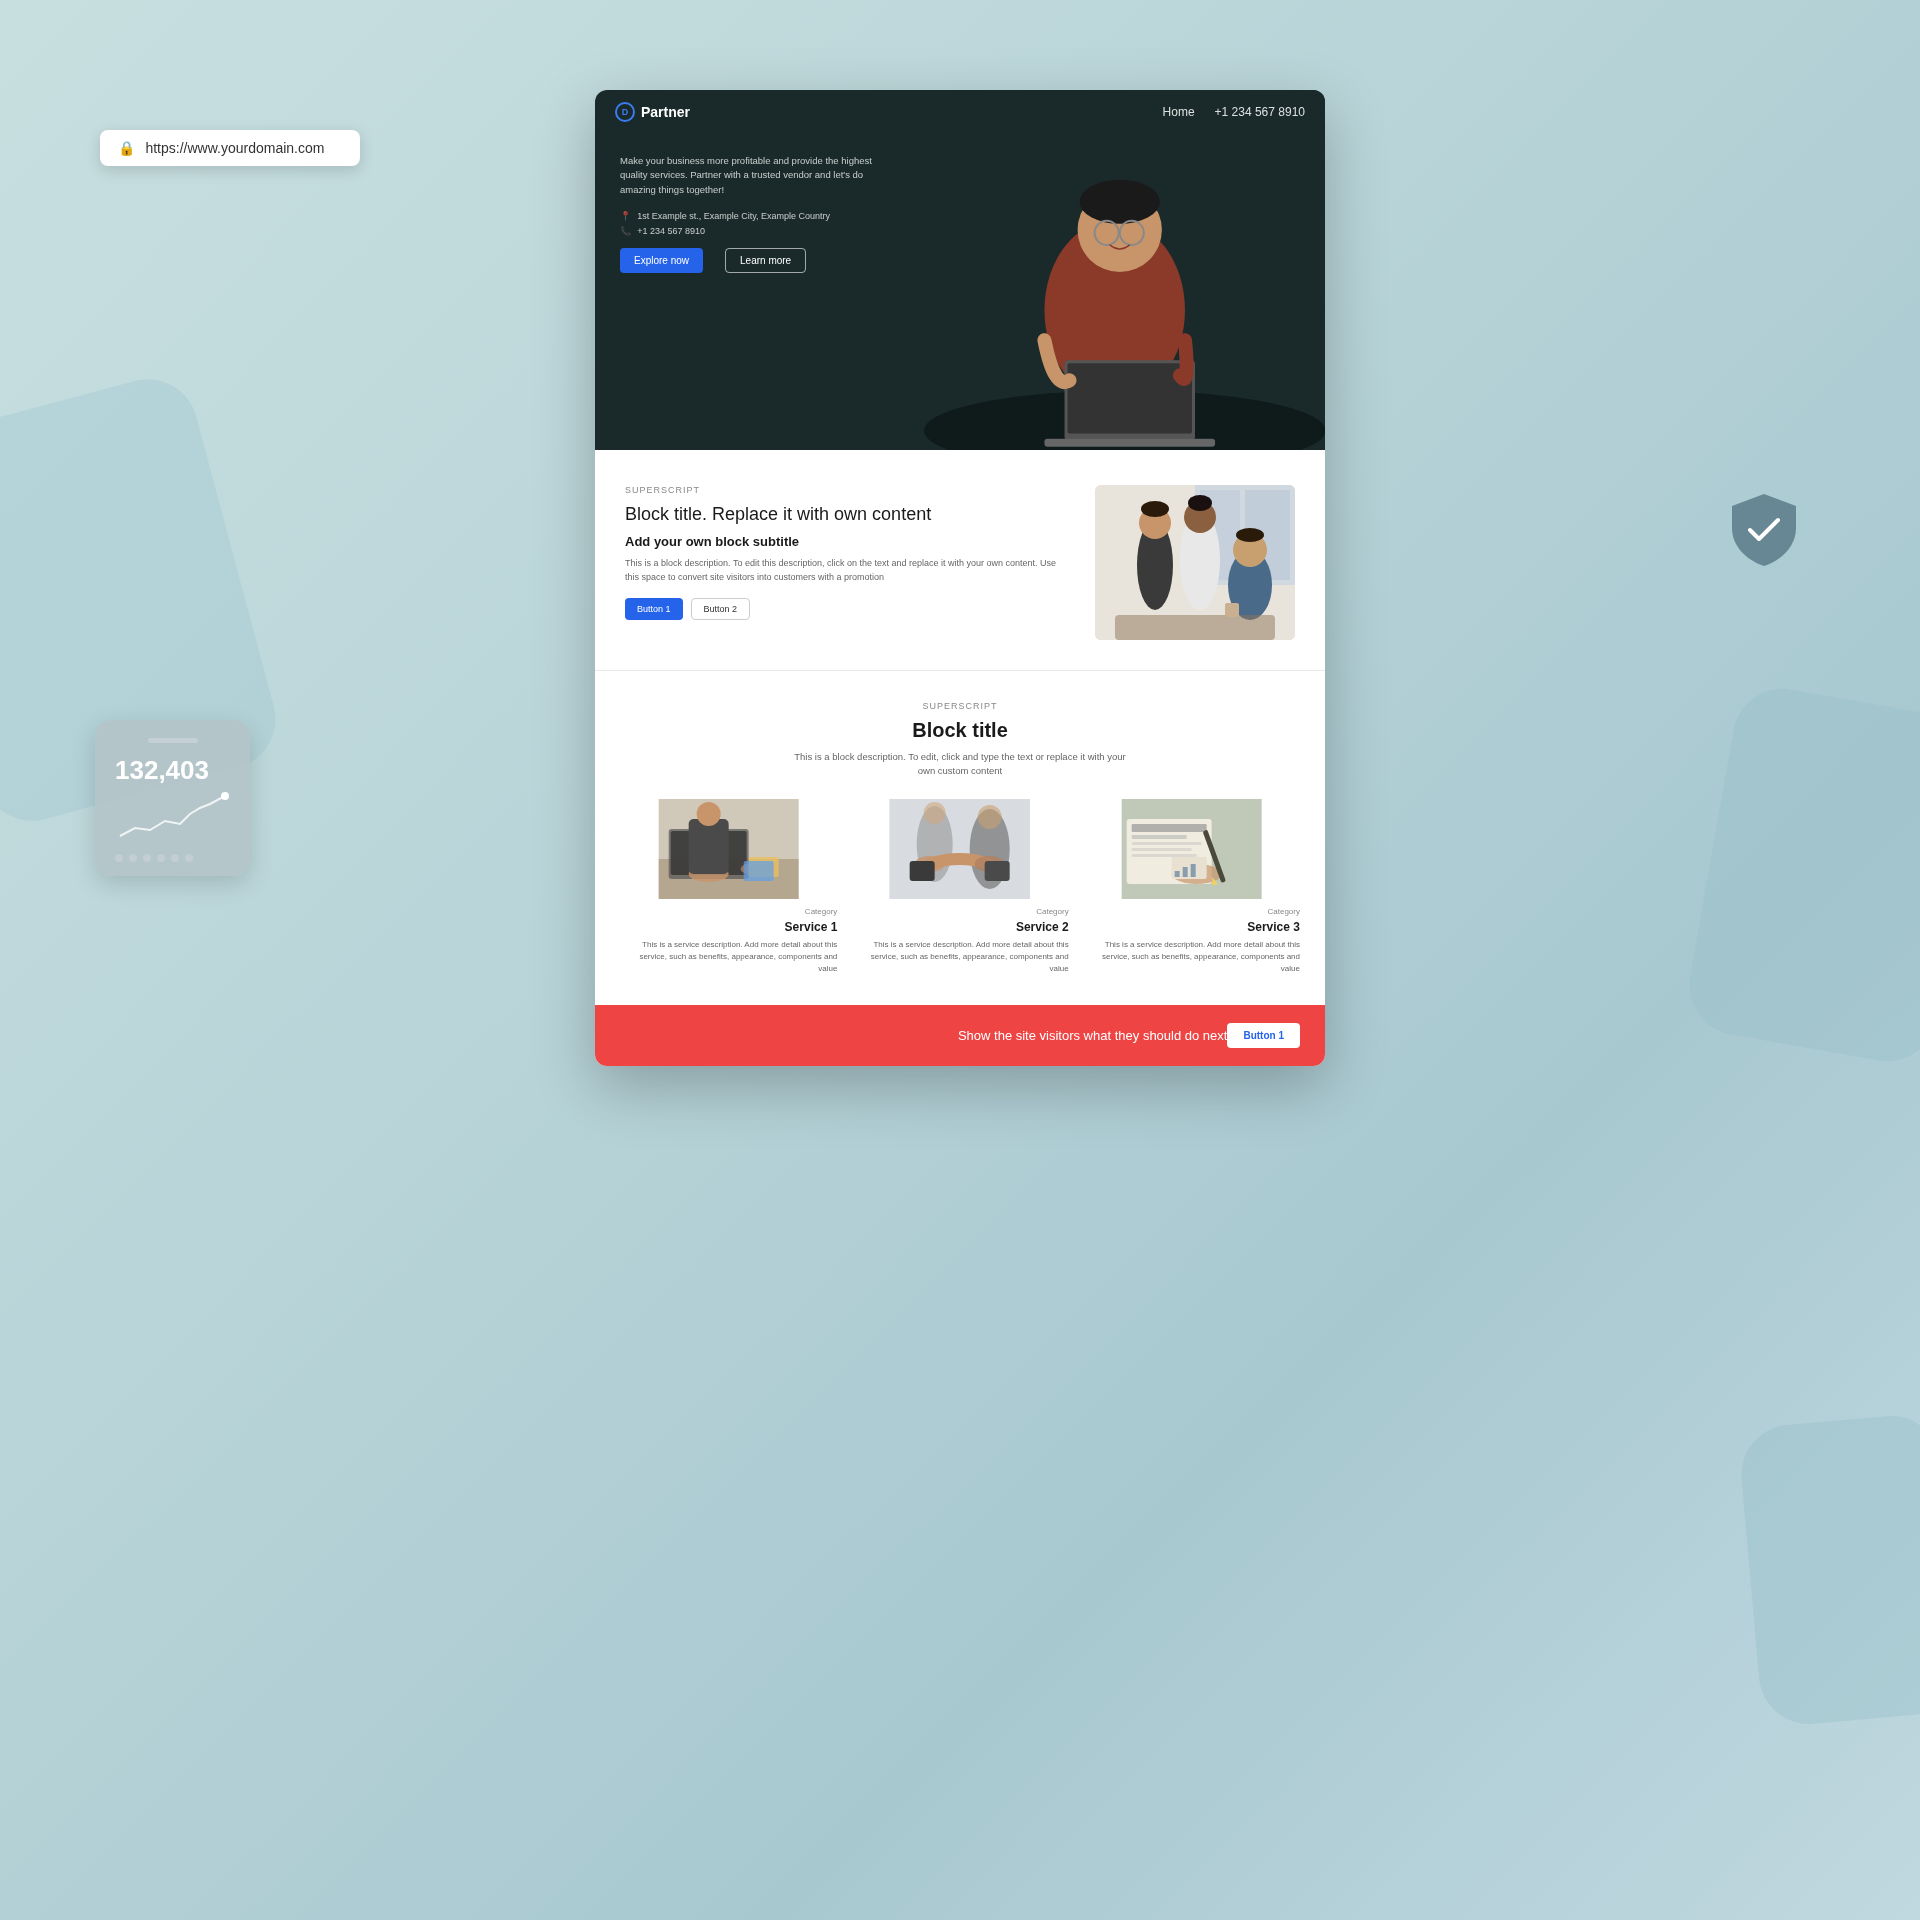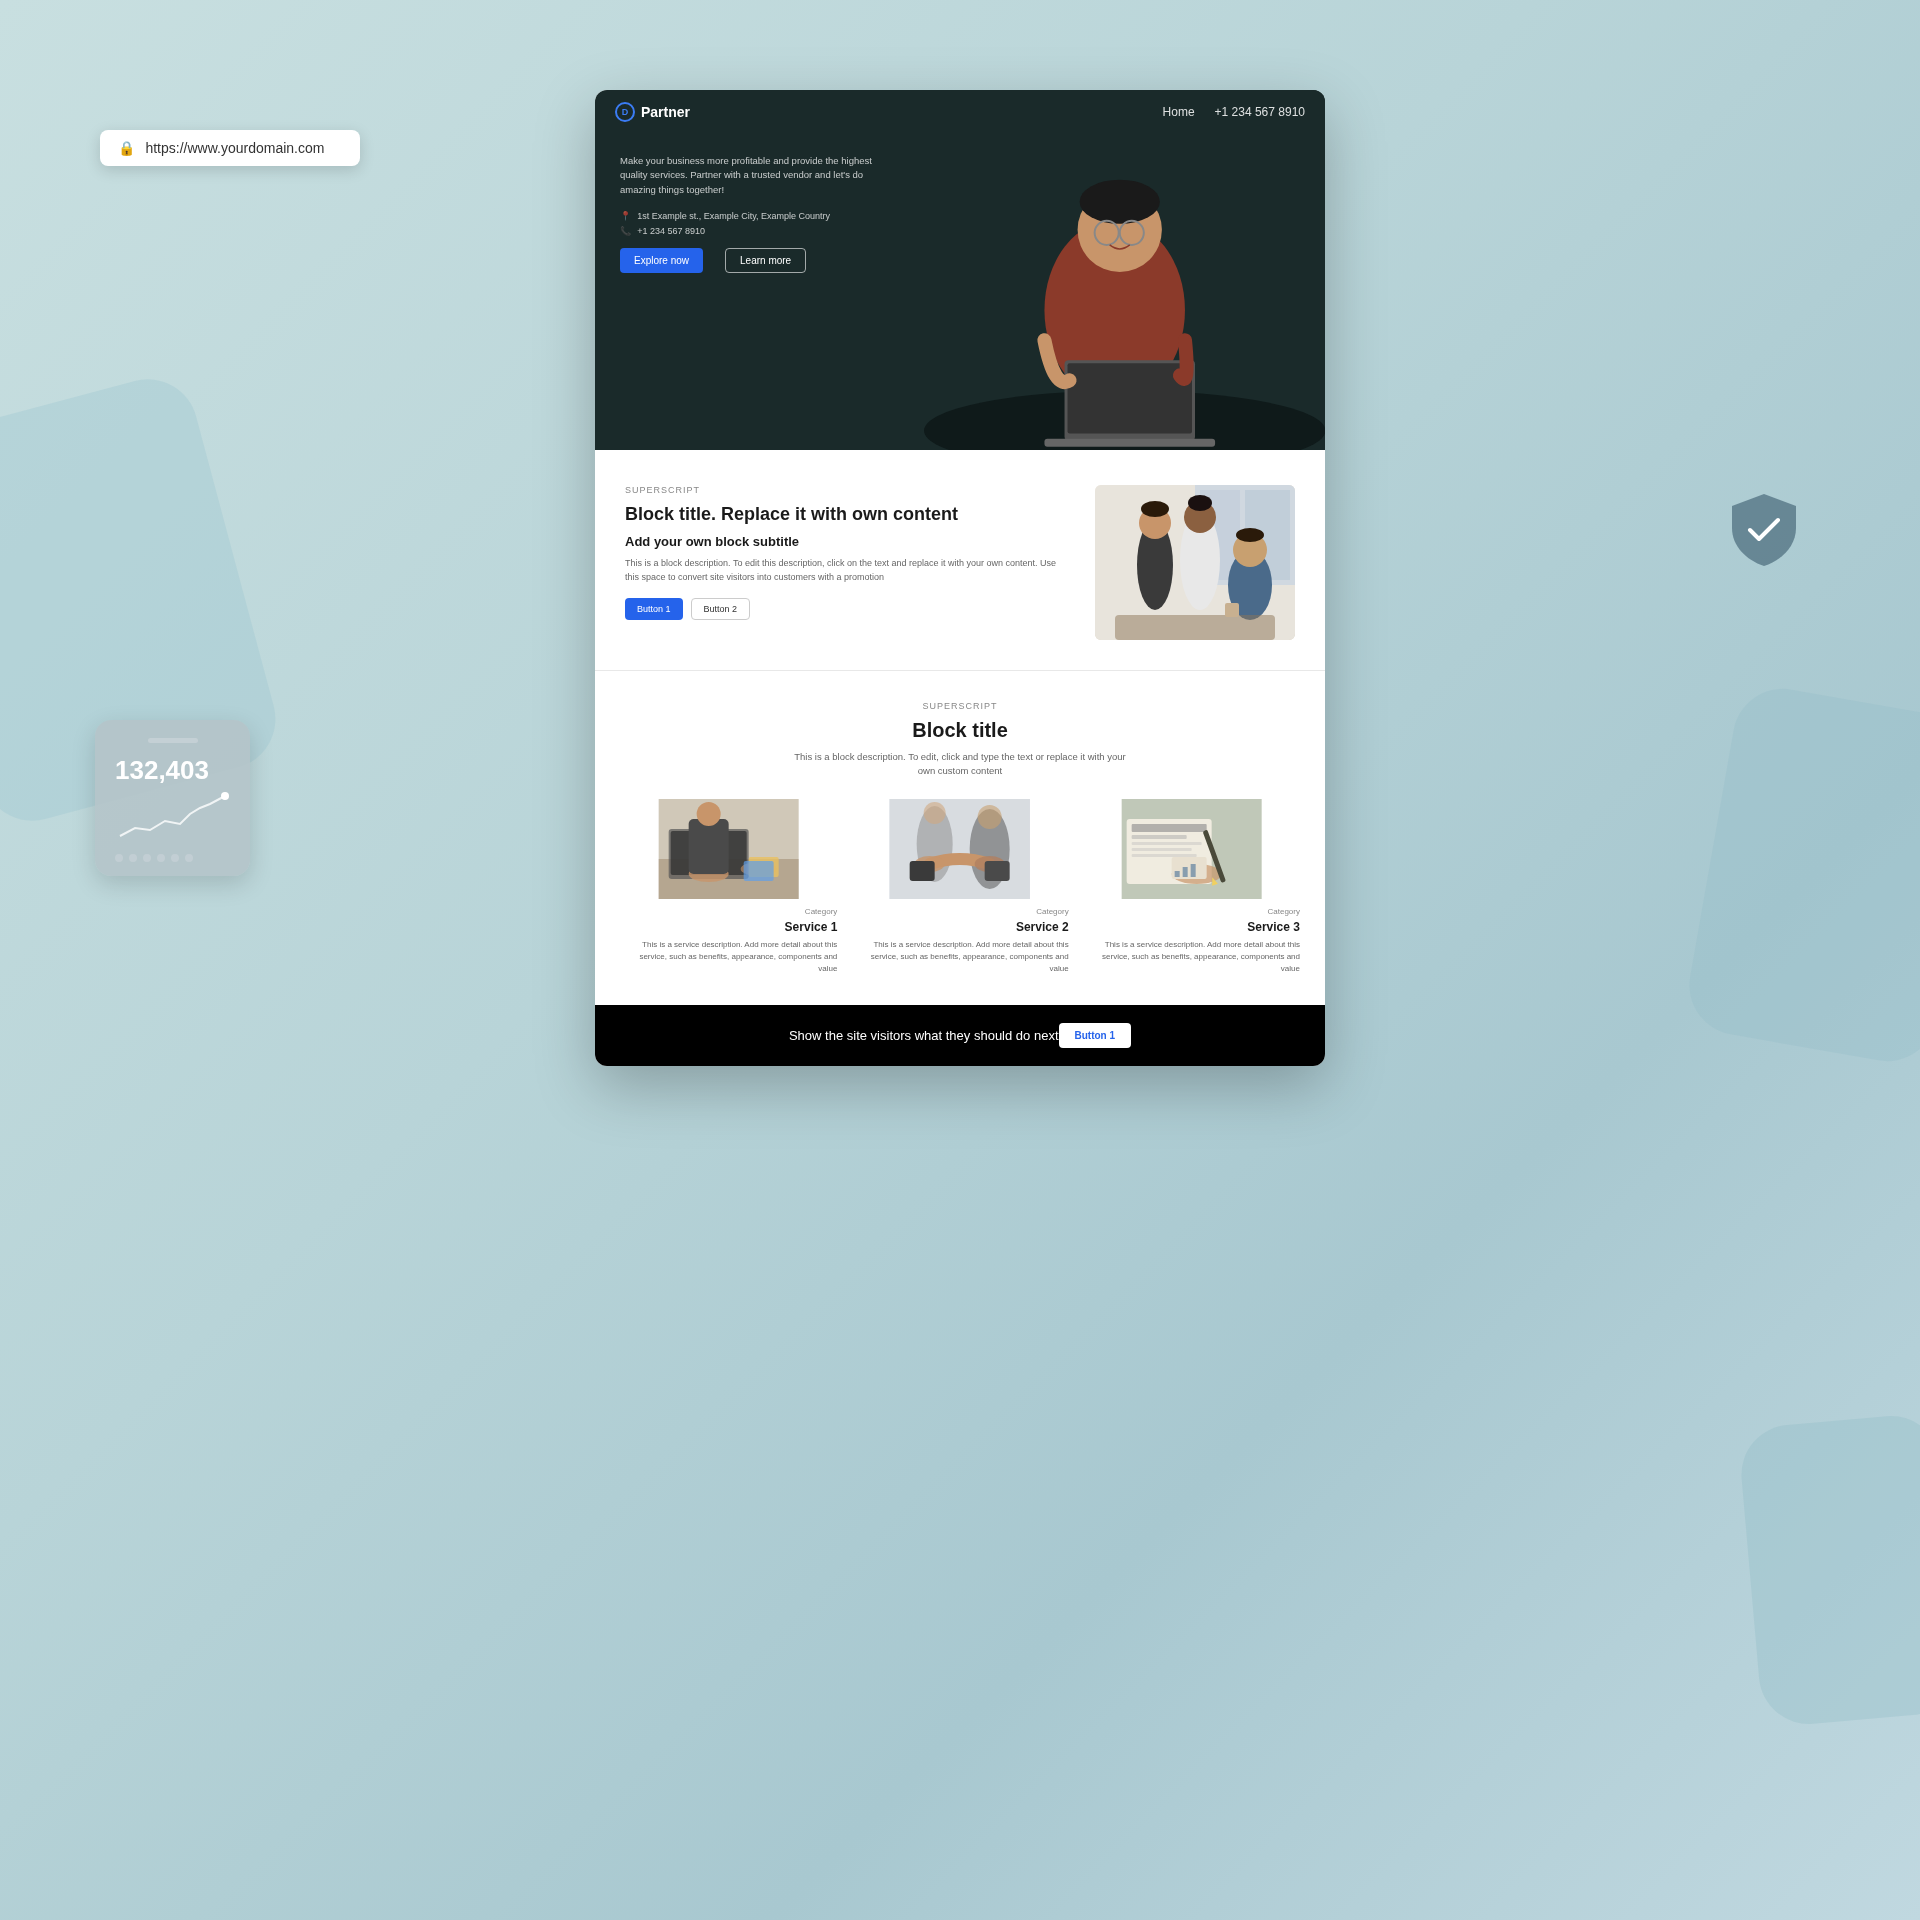--- a/index.html
+++ b/index.html
@@ -267,21 +267,21 @@
     }
     .superscript {
       font-size: 9px;
       color: #888;
       letter-spacing: 1px;
       text-transform: uppercase;
       margin-bottom: 8px;
     }
     .block-title {
       font-size: 18px;
-      font-weight: 700;
+      font-weight: 400;
       color: #1a1a1a;
       line-height: 1.3;
       margin-bottom: 8px;
     }
     .block-subtitle {
       font-size: 13px;
       font-weight: 600;
       color: #1a1a1a;
       margin-bottom: 8px;
     }
@@ -383,25 +383,25 @@
       margin-bottom: 5px;
     }
     .service-desc {
       font-size: 8px;
       color: #666;
       line-height: 1.5;
     }
 
     
     .cta-banner {
-      background: #000000;
+      background: #ef4444;
       padding: 18px 25px;
       display: flex;
       align-items: center;
-      justify-content: center;
+      justify-content: flex-end;
     }
     .cta-text {
       color: white;
       font-size: 13px;
       font-weight: 500;
     }
     .btn-cta {
       background: white;
       color: #2563eb;
       border: none;

